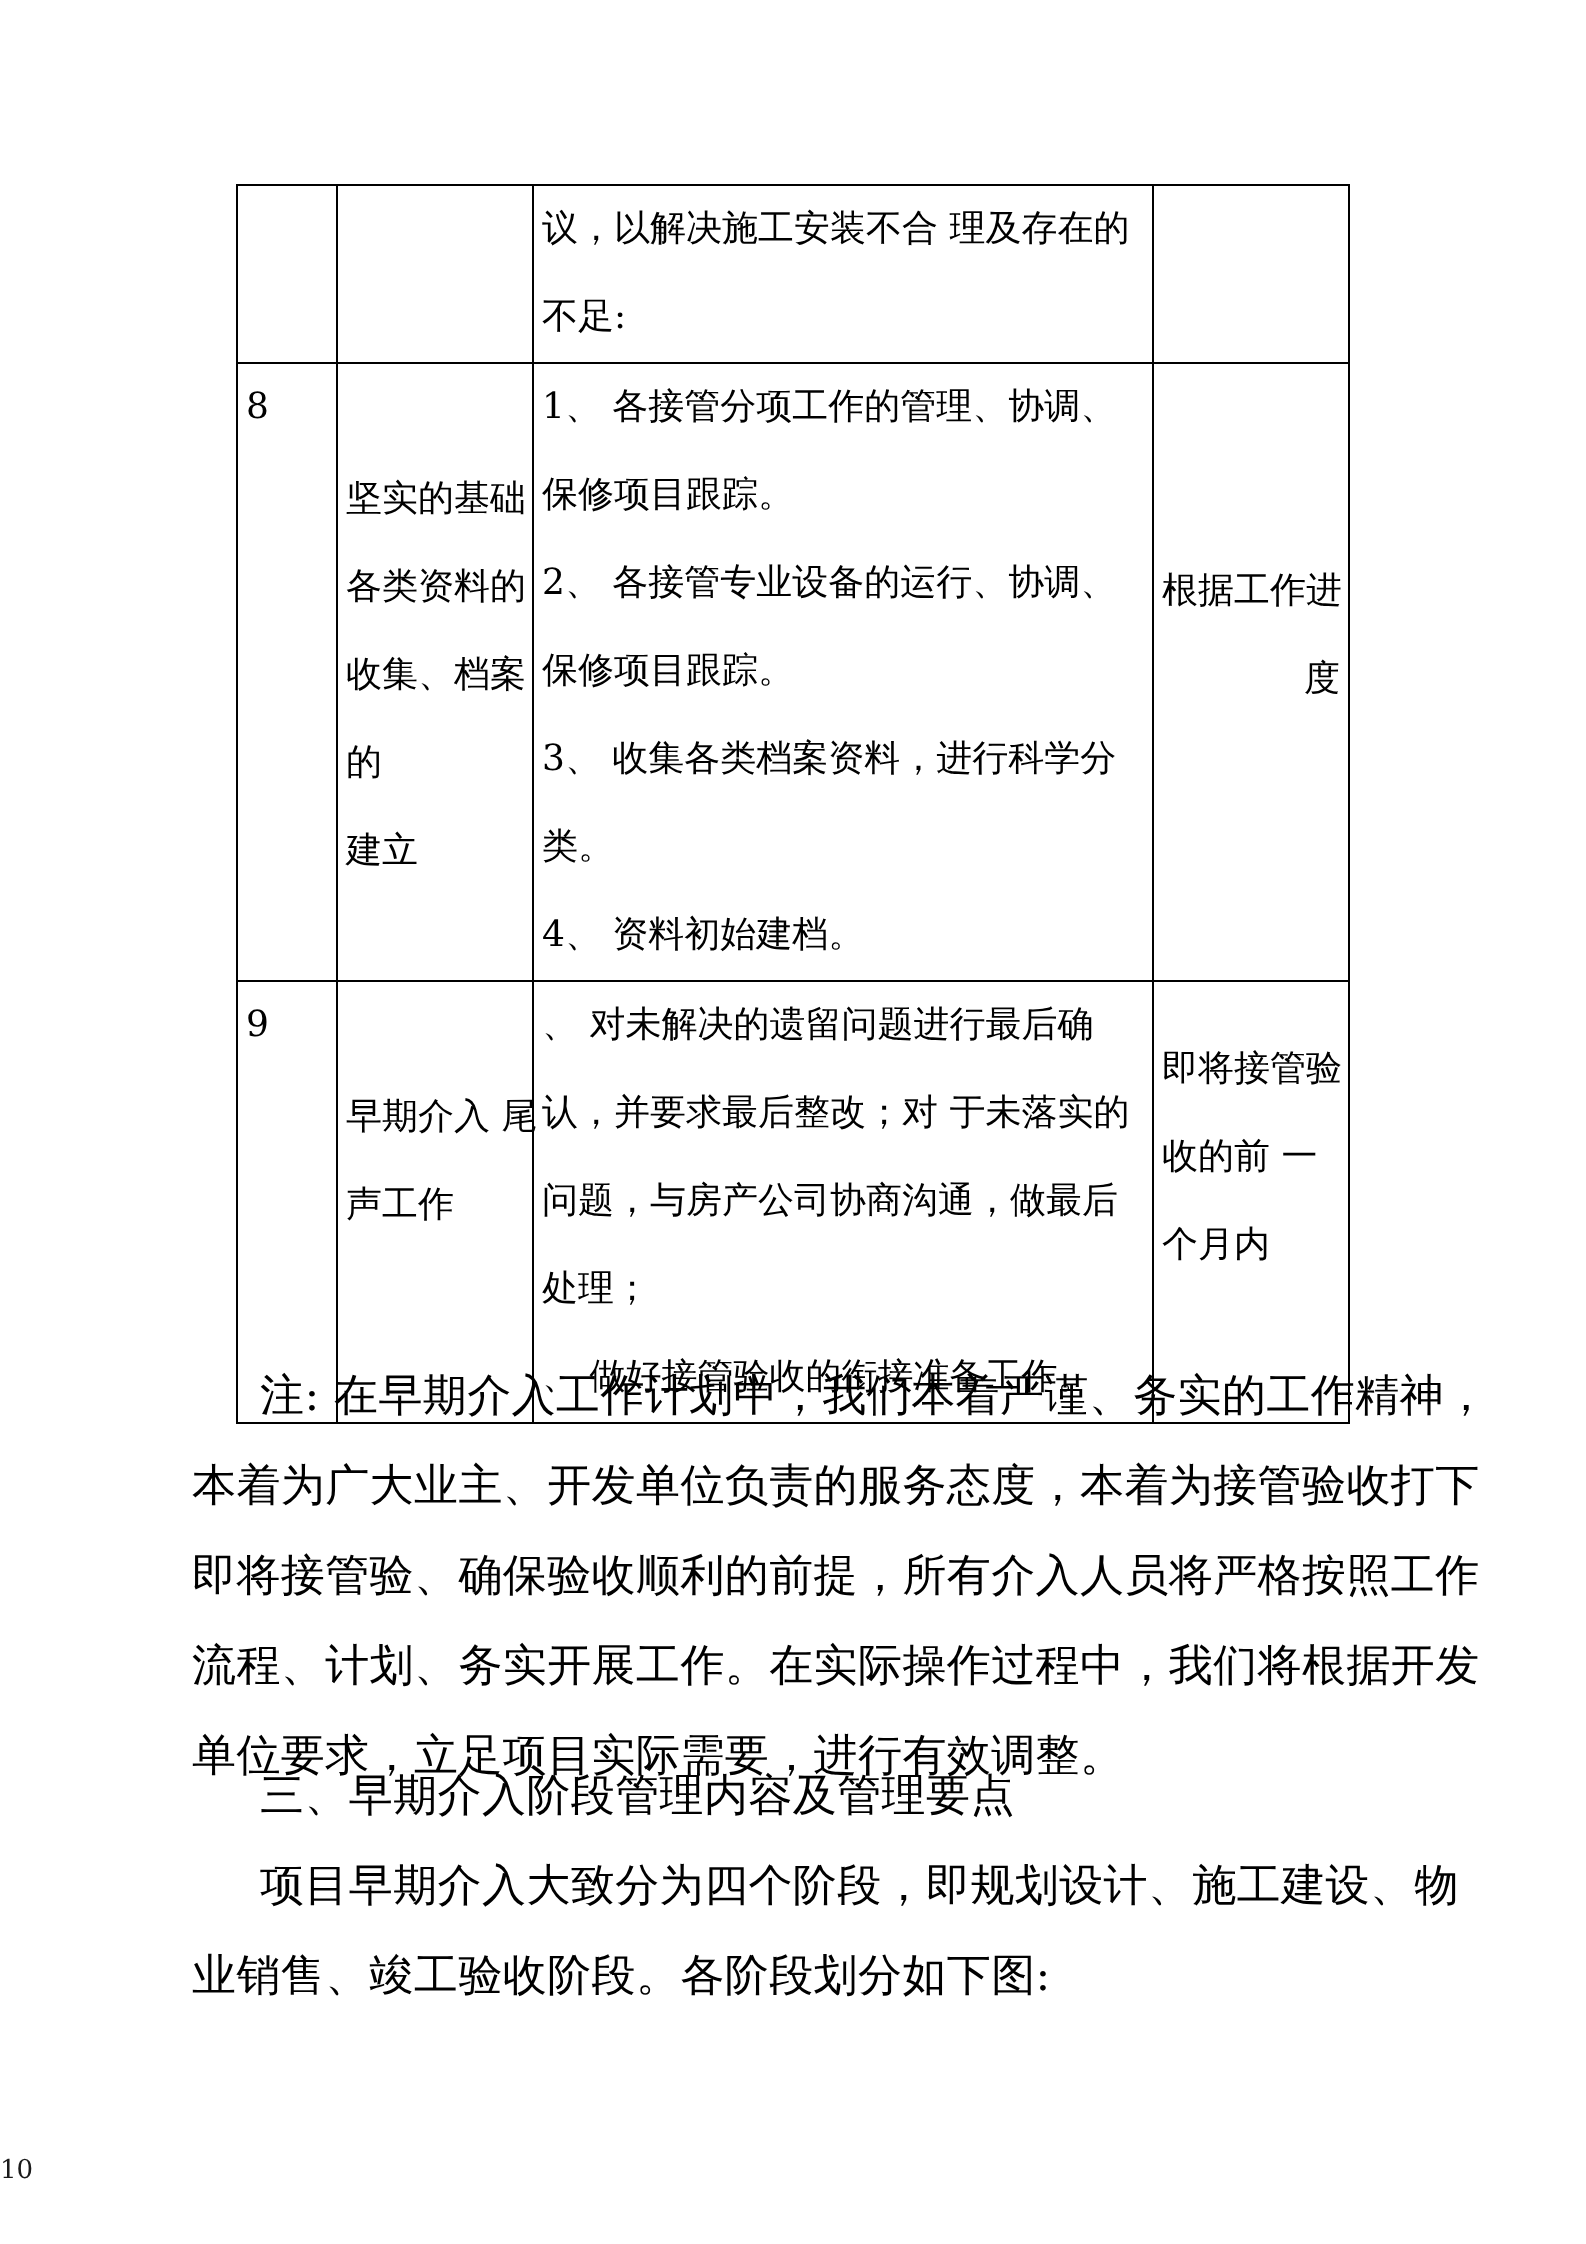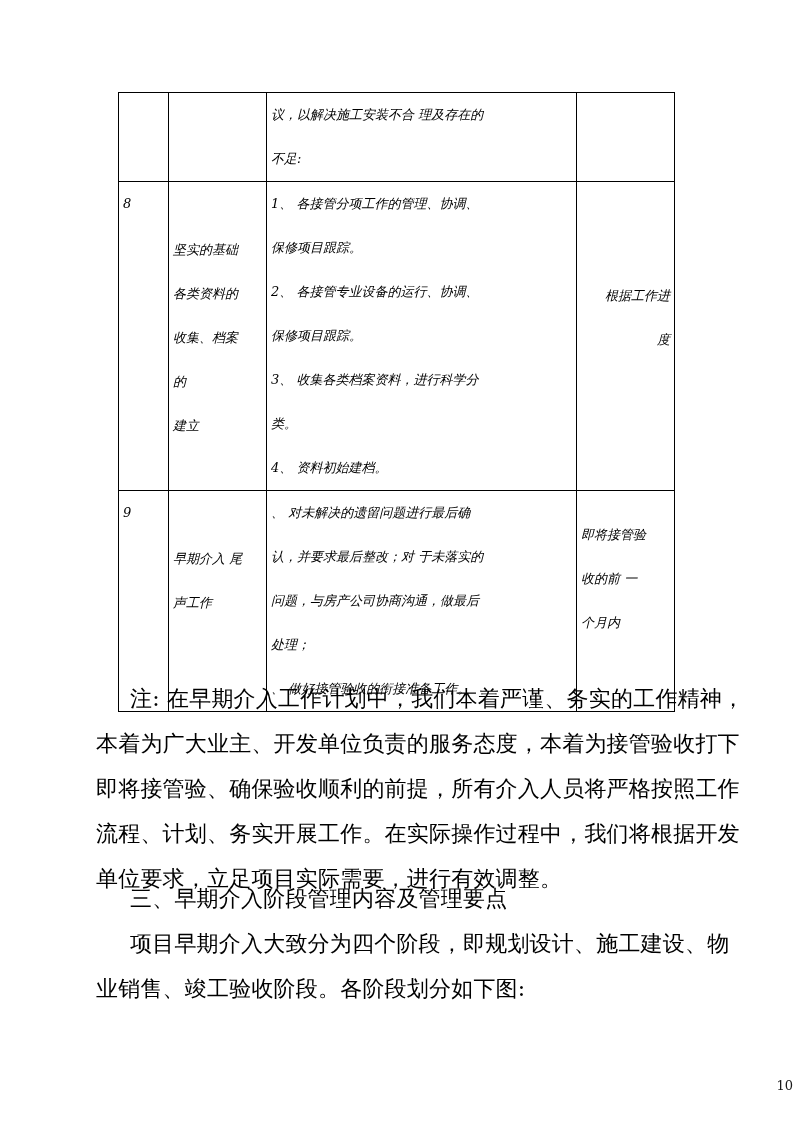--- a/index.html
+++ b/index.html
@@ -24,24 +24,23 @@
     left: 118px;
     top: 92px;
     width: 556px;
     border-collapse: collapse;
     table-layout: fixed;
   }
   .doc-table td {
     border: 1px solid #000000;
     vertical-align: top;
     padding: 0 4px;
-    font-size: 13px;
+    font-size: 18px;
     line-height: 44px;
     font-family: "DejaVu Serif", "Liberation Serif", serif;
-    font-style: italic;
   }
   .col-num   { width: 50px; }
   .col-name  { width: 98px; }
   .col-body  { width: 310px; }
   .col-time  { width: 98px; }
 
   .cell-line {
     white-space: nowrap;
     overflow: visible;
   }
@@ -57,21 +56,21 @@
     text-align: justify;
   }
   .para .ln { display: block; white-space: nowrap; }
   .indent { padding-left: 34px; }
 
   .page-number {
     position: absolute;
     left: 0;
     right: 0;
     top: 1078px;
-    text-align: right;
+    text-align: left;
     font-size: 13px;
     font-family: "DejaVu Serif", "Liberation Serif", serif;
     color: #1a1a1a;
   }
 </style>
 </head>
 <body>
 
 <div class="page">
 

